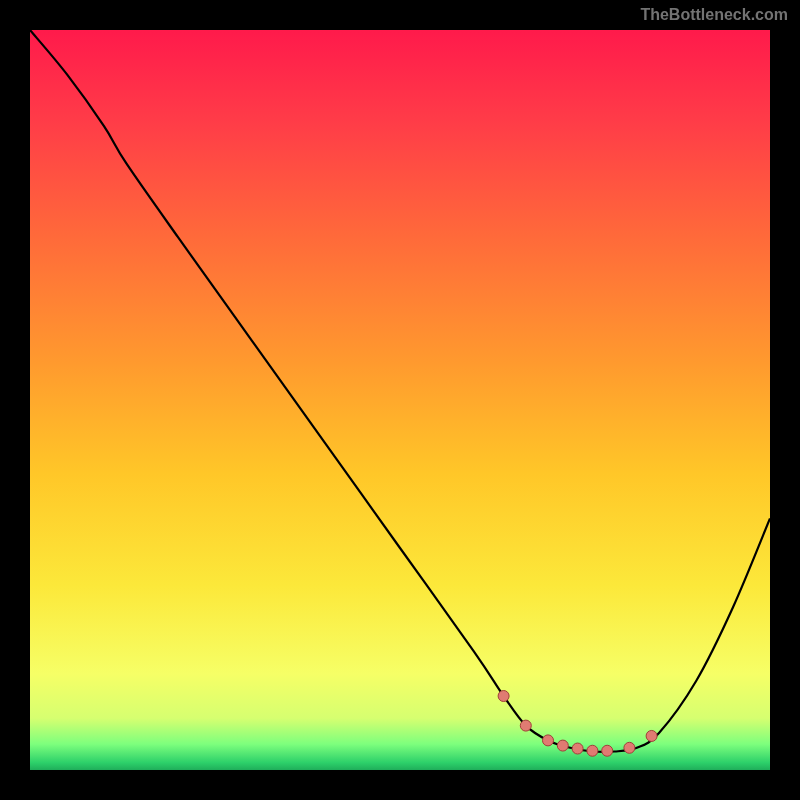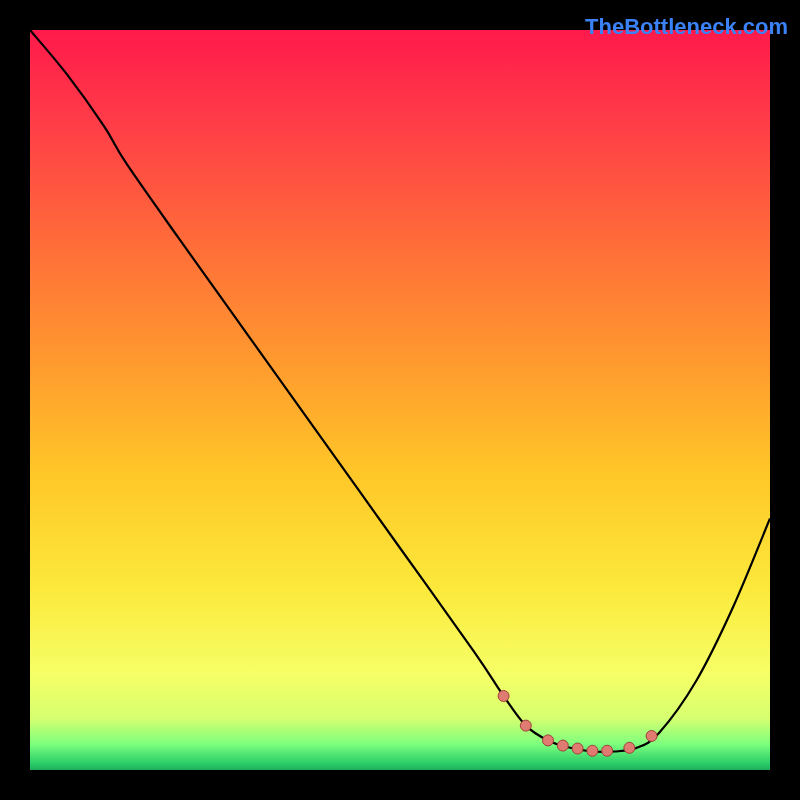--- a/index.html
+++ b/index.html
@@ -5,26 +5,26 @@
   * { margin: 0; padding: 0; box-sizing: border-box; }
   html, body { width: 800px; height: 800px; overflow: hidden; background: #000; }
   .root {
     width: 800px;
     height: 800px;
     position: relative;
     background: #000;
   }
   .watermark {
     position: absolute;
-    top: 14px;
+    top: 6px;
     right: 12px;
     font-family: Arial, Helvetica, sans-serif;
-    font-size: 22px;
+    font-size: 16px;
     font-weight: bold;
-    color: #3b82f6;
+    color: #737373;
     z-index: 10;
   }
   .plot {
     position: absolute;
     left: 30px;
     top: 30px;
     width: 740px;
     height: 740px;
   }
   .gradient {

